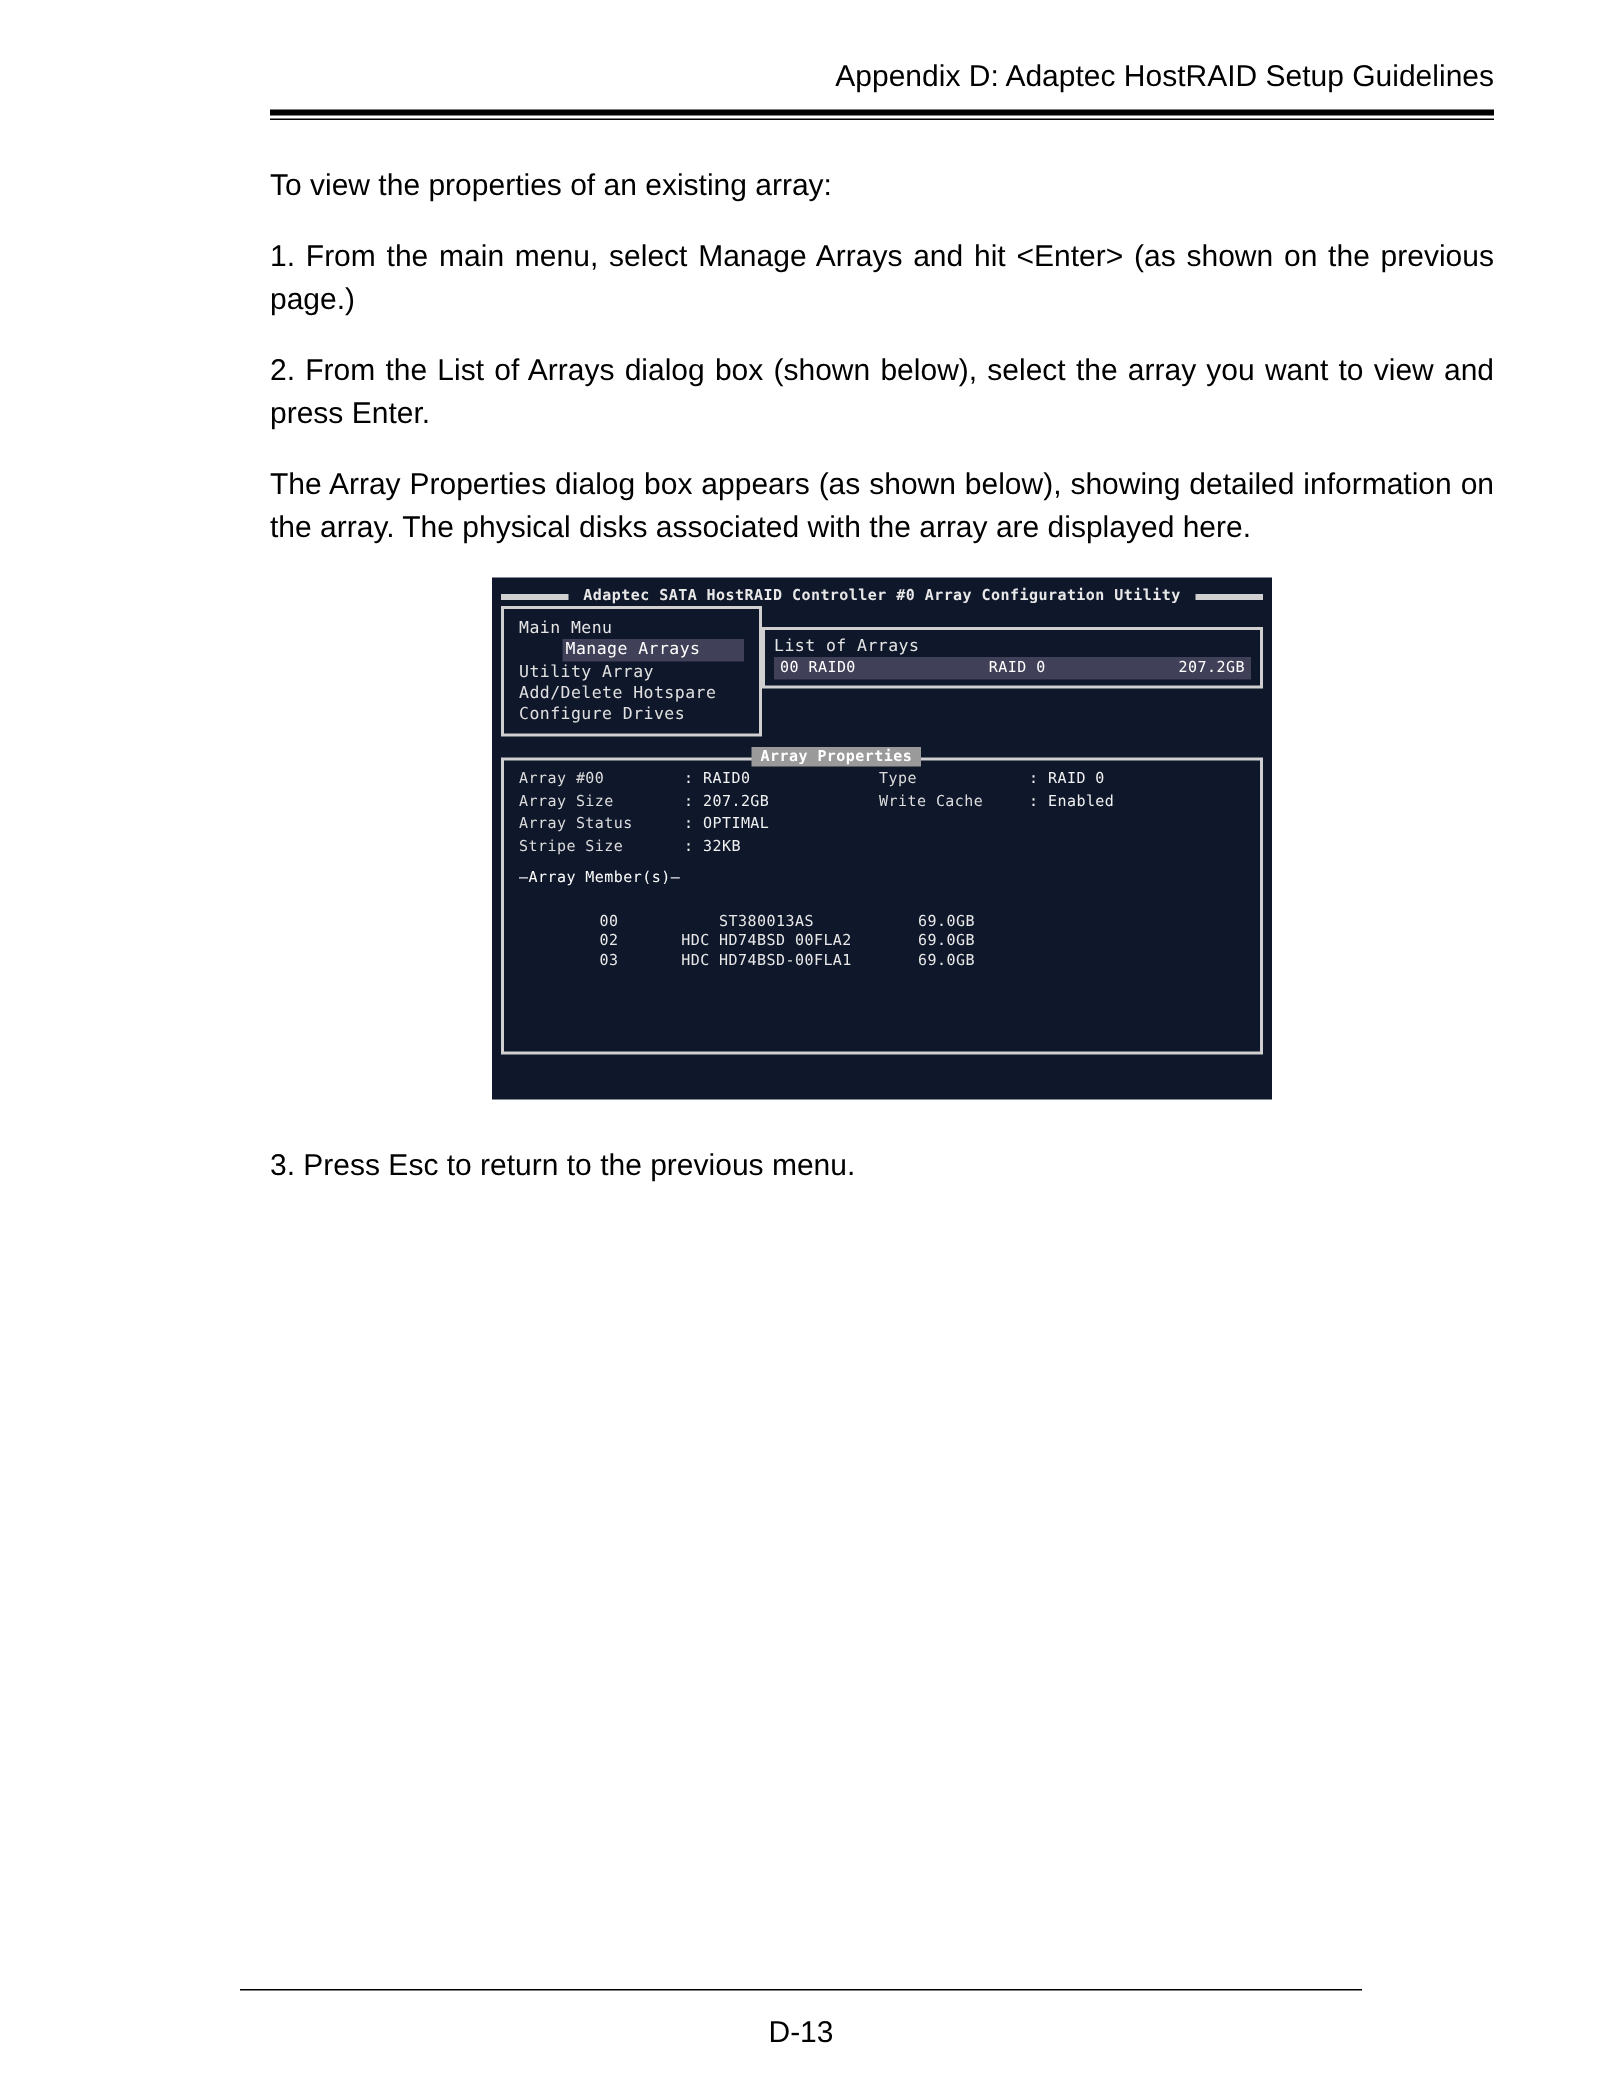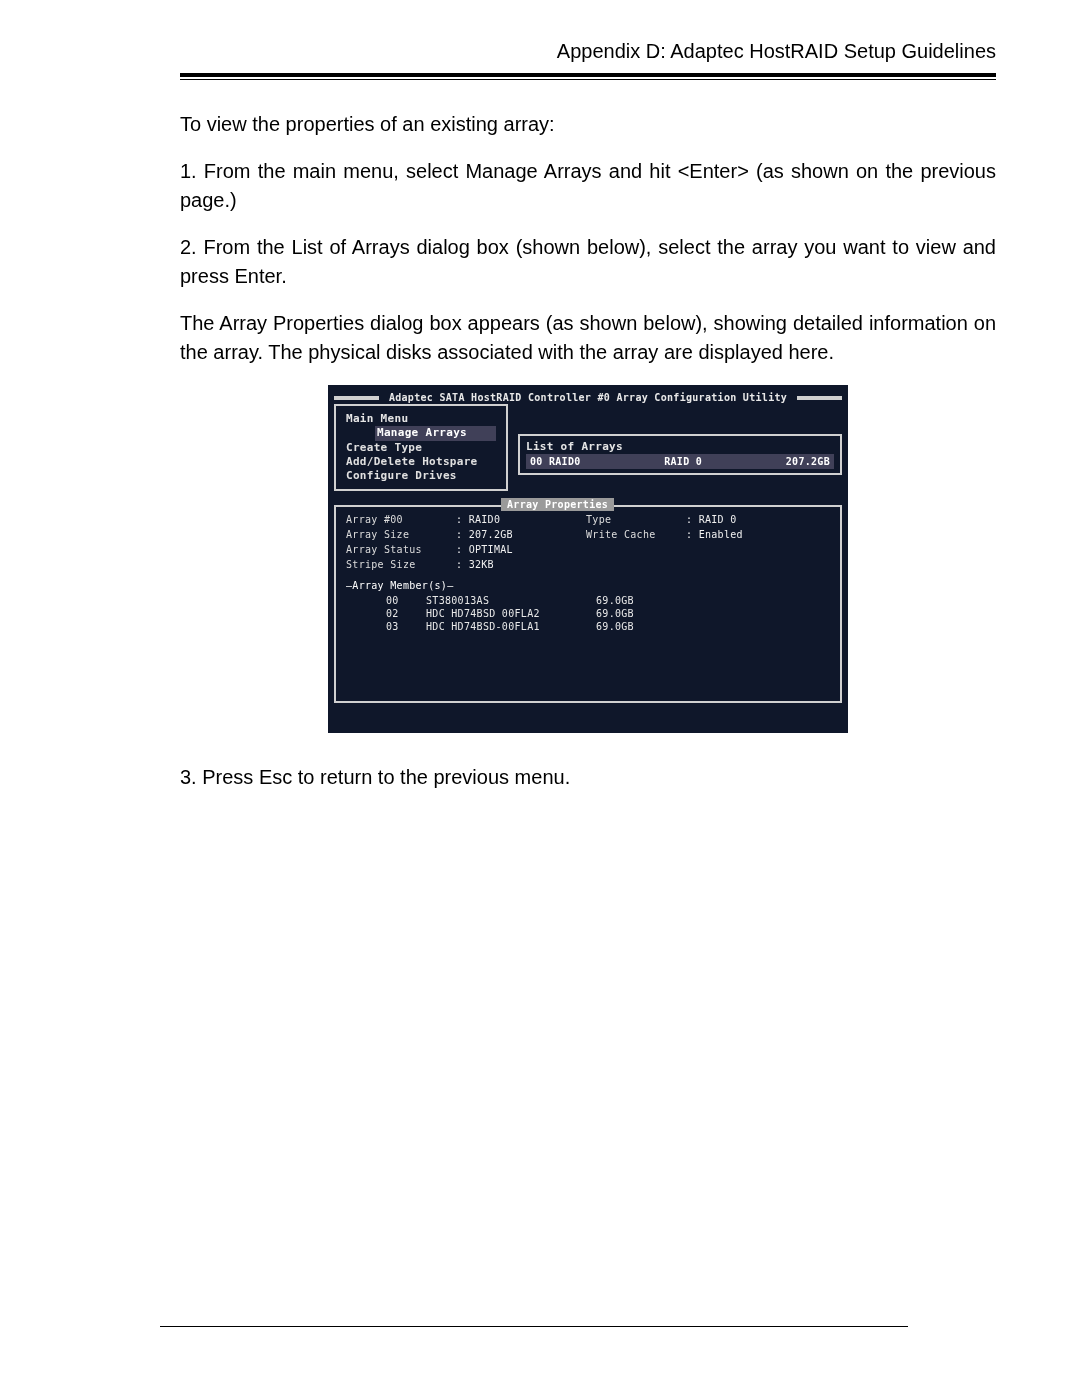--- a/index.html
+++ b/index.html
@@ -85,23 +85,21 @@
     top: -9px;
     background: #9a9a9a;
     padding: 0 6px;
     font-weight: bold;
     color: #ffffff;
     font-size: 10px;
     white-space: nowrap;
   }
   .upper {
     display: flex;
-    gap: 10px;
-    align-items: center;
-    font-weight: bold;
+    align-items: flex-start;
   }
   .main-menu {
     border: 2px solid #d0d0d0;
     padding: 6px 10px 6px 10px;
     width: 150px;
     position: relative;
   }
   .main-menu .caption {
     left: 40px;
   }
@@ -146,21 +144,22 @@
   .kv-grid .lab { color: #dcdcdc; white-space: nowrap; }
   .kv-grid .val { color: #f0f0f0; white-space: nowrap; }
 
   .members-head {
     text-align: left;
     margin-top: 8px;
     color: #ffffff;
     font-size: 10px;
   }
   .members {
-    margin: 2px 0 0 40px;
+    margin: 16px 0 0 40px;
+    text-align: center;
   }
   .mem-row {
     display: grid;
     grid-template-columns: 40px 170px 70px;
     font-size: 10px;
     color: #e8e8e8;
   }
 
   .footer-rule {
     position: absolute;
@@ -197,21 +196,21 @@
       <div class="bios-title-row">
         <div class="line"></div>
         <div class="bios-title">Adaptec SATA HostRAID Controller #0 Array Configuration Utility</div>
         <div class="line"></div>
       </div>
 
       <div class="upper">
         <div class="main-menu">
           <span class="caption">Main Menu</span>
           <span class="mm-item mm-sel">Manage Arrays</span>
-          <span class="mm-item">Create Type</span>
+          <span class="mm-item">Utility Array</span>
           <span class="mm-item">Add/Delete Hotspare</span>
           <span class="mm-item">Configure Drives</span>
         </div>
 
         <div class="list-arrays">
           <span class="caption">List of Arrays</span>
           <div class="la-row">
             <span>00 RAID0</span>
             <span>RAID 0</span>
             <span>207.2GB</span>
@@ -262,13 +261,14 @@
             <span>69.0GB</span>
           </div>
         </div>
       </div>
     </div>
   </div>
 
   <div class="body-text">3. Press Esc to return to the previous menu.</div>
 
   <div class="footer-rule"></div>
+  <div class="page-num">D-13</div>
 </div>
 
 </body></html>

